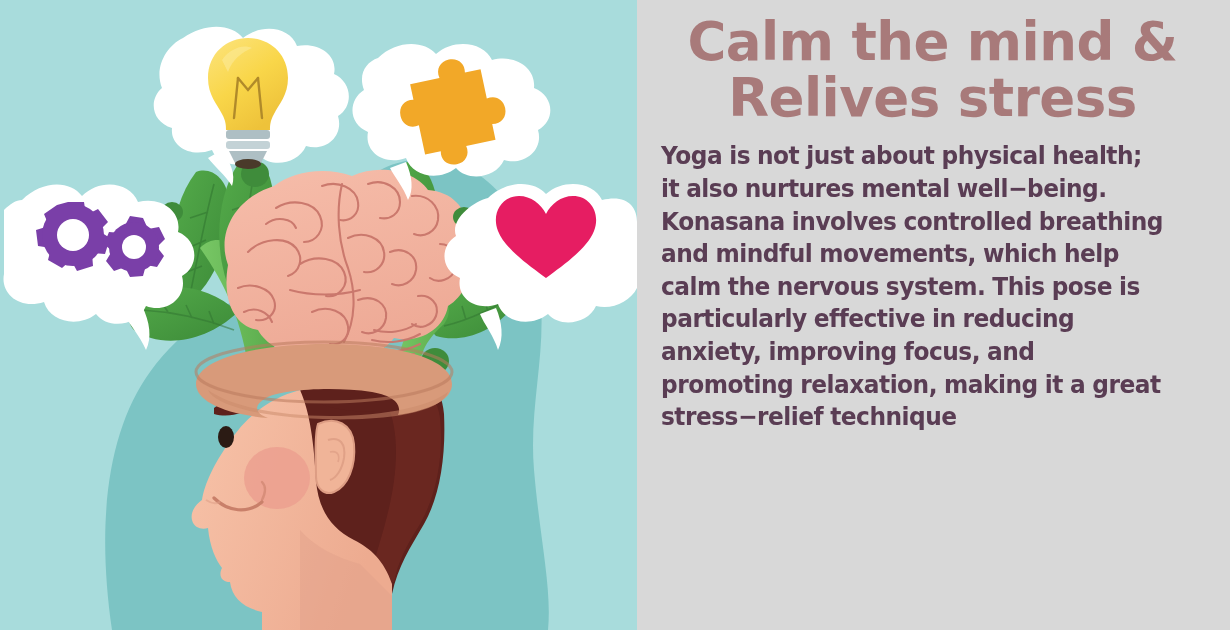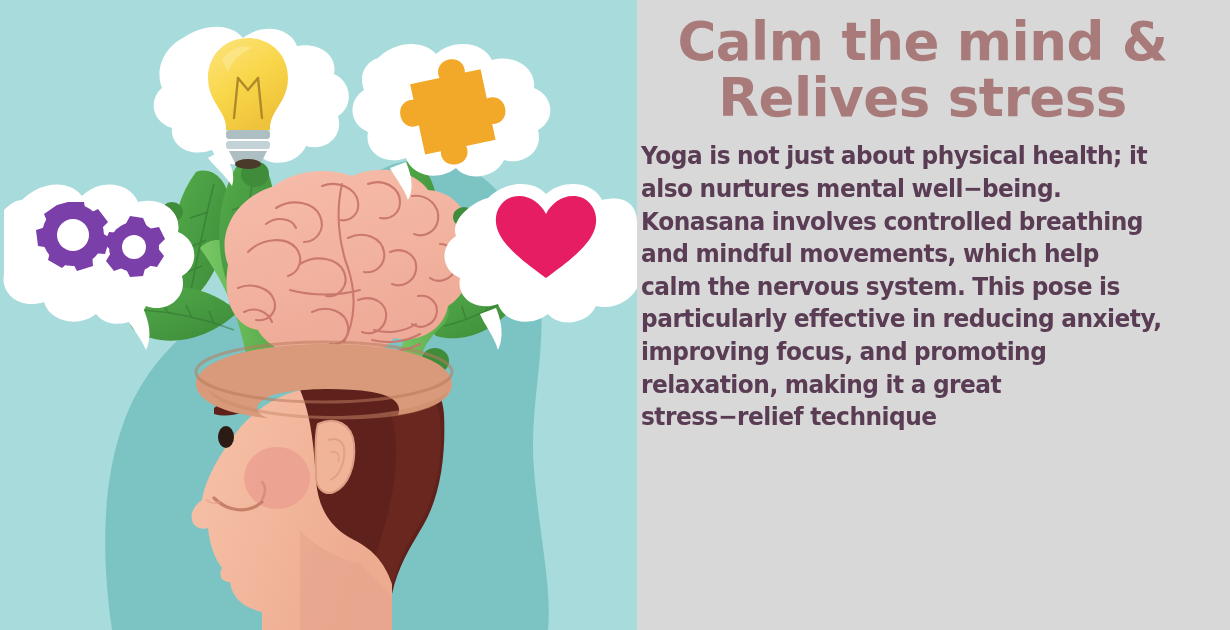--- a/index.html
+++ b/index.html
@@ -34,21 +34,21 @@
     height: 630px;
   }
   
   #text-panel {
     position: relative;
     width: 593px;
     height: 630px;
     flex: 0 0 593px;
     background: #d8d8d8;
     box-sizing: border-box;
-    padding: 14px 26px 0 4px;
+    padding: 14px 26px 0 24px;
     overflow: hidden;
   }
   #headline {
     margin: 0;
     color: #a87a7a;
     font-family: "DejaVu Sans", sans-serif;
     font-weight: bold;
     font-size: 53px;
     line-height: 1.06;
     text-align: center;

